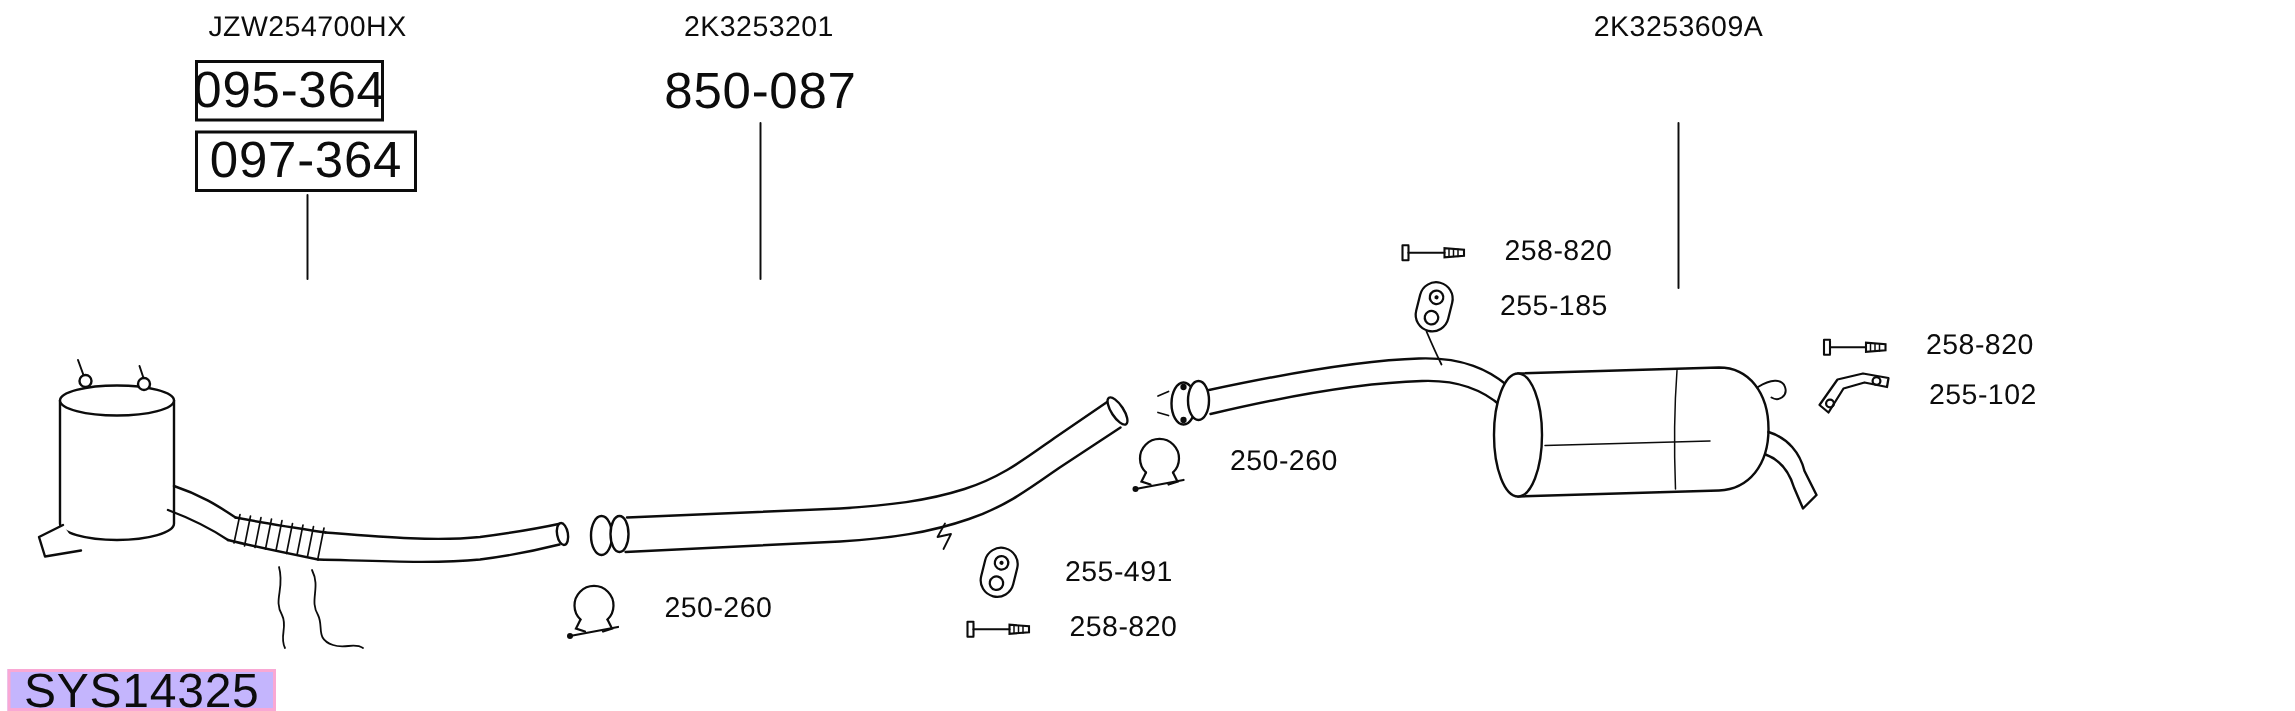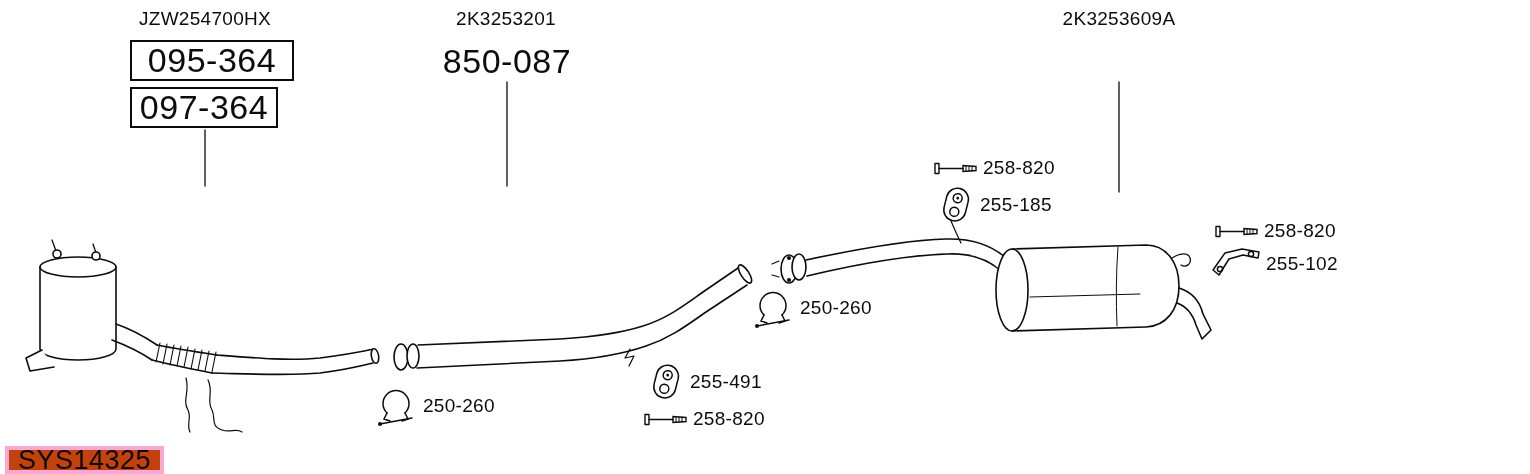--- a/index.html
+++ b/index.html
@@ -28,32 +28,32 @@
     white-space:nowrap;
     letter-spacing:0.5px;
   }
   .pn-box {
     border:2px solid #0c0c0c;
     background:#ffffff;
     display:flex; align-items:center; justify-content:center;
   }
   .callout {
     position:absolute;
-    display:flex; align-items:center; gap:4px;
+    display:flex; align-items:center; gap:24px;
   }
   .callout .lbl { font-size:19px; white-space:nowrap; letter-spacing:0.3px; }
   .callout svg { flex:0 0 auto; display:block; }
   .sys-box {
     position:absolute;
-    border:4px solid #f9a8d4;
-    background:#c2410c;
+    border:2px solid #f9a8d4;
+    background:#c4b5fd;
     height:28px;
     display:flex; align-items:center;
     padding:0 9px;
-    font-size:27px;
+    font-size:32px;
     letter-spacing:0.5px;
     white-space:nowrap;
   }
 </style>
 </head>
 <body>
 
 <div class="canvas">
 
   <svg class="art" viewBox="0 0 1530 474" aria-hidden="true">
@@ -102,21 +102,21 @@
       <path d="M1118,247 C1116,274 1116,300 1117,326" stroke-width="1"></path>
       <path d="M1030,297 L1140,294" stroke-width="1"></path>
 
       <path d="M1172,258 C1180,253 1188,252 1190,258 C1192,264 1186,268 1181,265" stroke-width="1.3"></path>
 
       <path d="M1179,288 C1192,292 1200,302 1203,314 L1211,330 M1177,303 C1188,307 1193,315 1196,325 L1202,339 M1211,330 L1202,339"></path>
     </g>
   </svg>
 
   <div class="abs ref" style="left:105px; top:8px; width:200px;">JZW254700HX</div>
-  <div class="abs pn-box bignum" style="left:130px; top:40px; width:164px; height:41px;">095-364</div>
+  <div class="abs pn-box bignum" style="left:130px; top:40px; width:126px; height:41px;">095-364</div>
   <div class="abs pn-box bignum" style="left:130px; top:87px; width:148px; height:41px;">097-364</div>
 
   <div class="abs ref" style="left:406px; top:8px; width:200px;">2K3253201</div>
   <div class="abs bignum" style="left:407px; top:42px; width:200px;">850-087</div>
 
   <div class="abs ref" style="left:1019px; top:8px; width:200px;">2K3253609A</div>
 
   <div class="callout" style="left:933px; top:157px;">
     <svg width="46" height="13" viewBox="0 0 46 13">
       <g stroke="#0c0c0c" stroke-width="1.4" fill="none" stroke-linecap="round">

